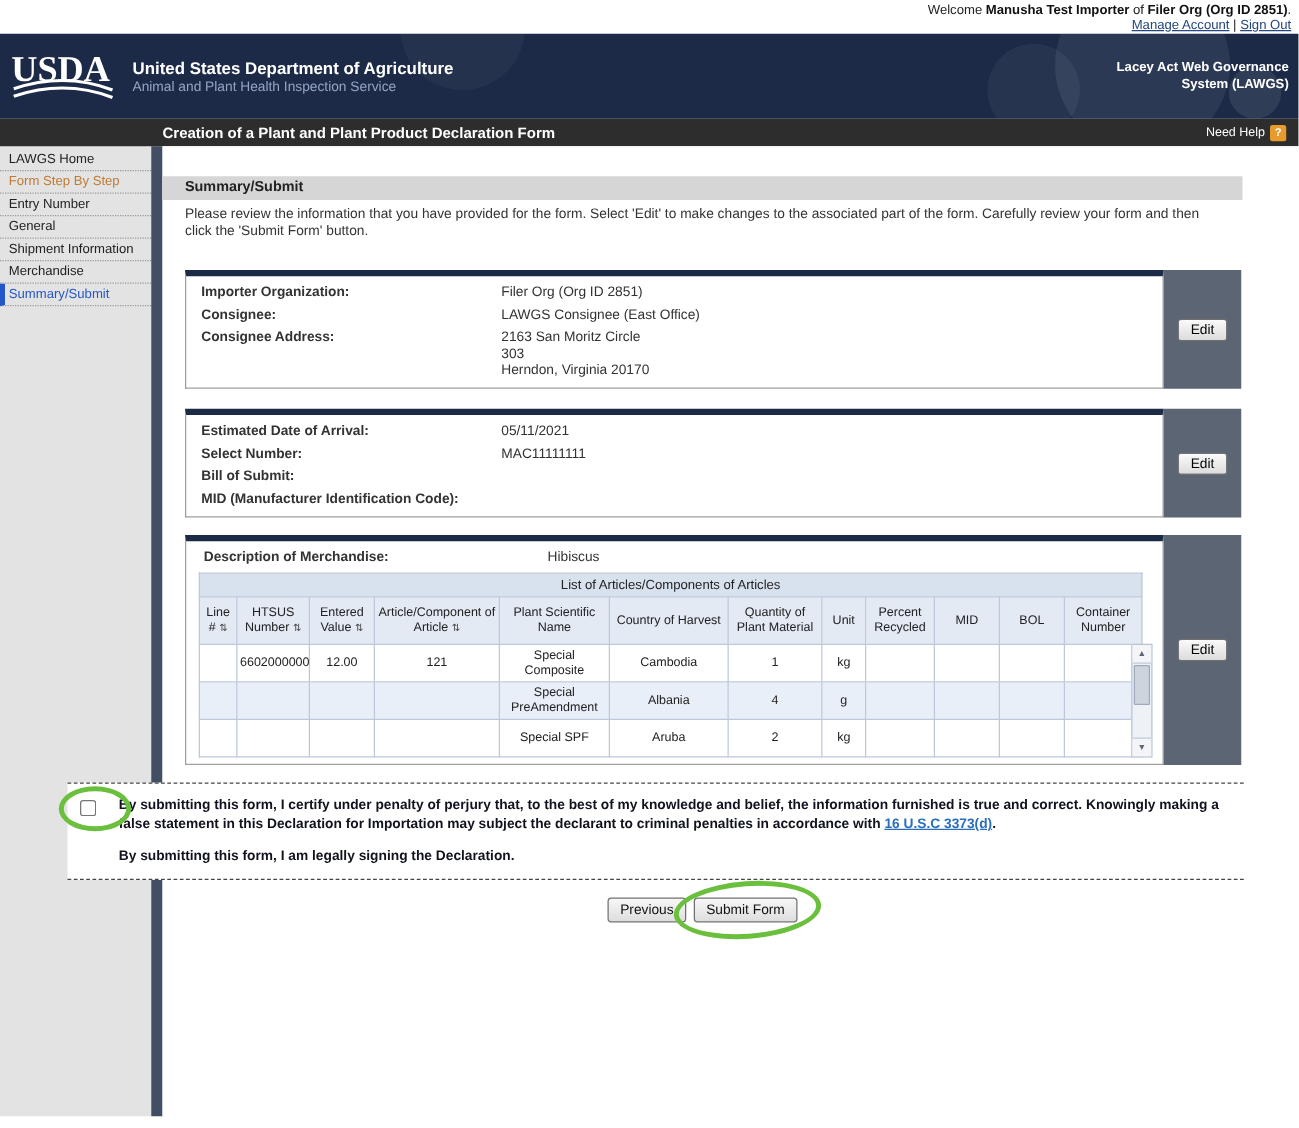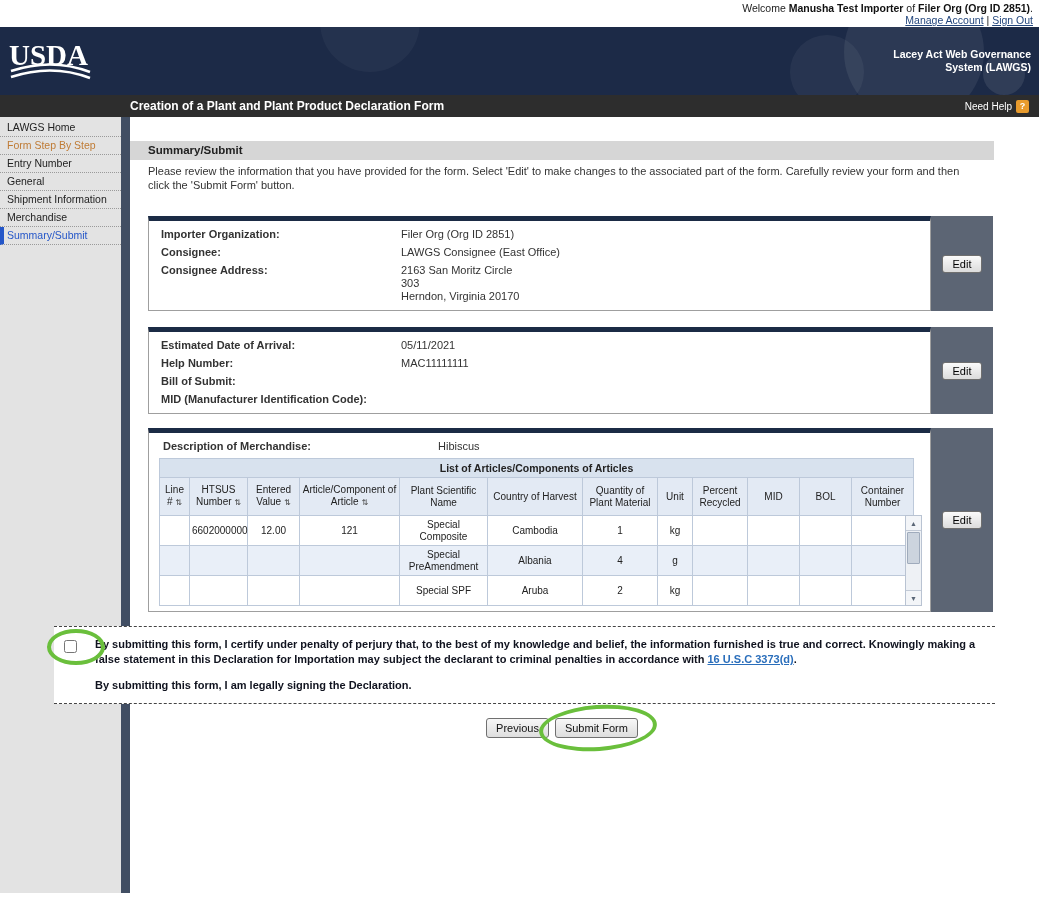--- a/index.html
+++ b/index.html
@@ -68,21 +68,21 @@
   .field .lbl { width:240px; font-weight:bold; color:#333; flex-shrink:0; line-height:13px; }
   .field .val { color:#333; line-height:13px; }
   .addr div { line-height:13px; }
   textarea.container-input { width:462px; height:44px; border:1px solid #a5c2e0; font-family:inherit;
                              font-size:11px; resize:both; }
 
   
   .merch-table-wrap { position:relative; margin:4px 8px 0 10px; padding-right:17px; }
   table.merch { width:100%; border-collapse:collapse; table-layout:fixed; font-size:10px; color:#222; }
   .merch th, .merch td { border:1px solid #bdc9da; }
-  .tbl-title th { background:#d8e2ee; font-weight:bold; font-size:10.5px; padding:3px 12px; }
+  .tbl-title th { background:#d8e2ee; font-weight:normal; font-size:10.5px; padding:3px 12px; }
   .tbl-head th { background:#e3eaf4; font-weight:normal; padding:3px 1px; height:38px;
                  vertical-align:middle; line-height:12px; }
   .sort-icon { font-size:8px; color:#444; }
   .merch td { height:30px; text-align:center; vertical-align:middle; padding:1px 2px; line-height:12px; background:#fff; }
   tr.stripe td { background:#e9eff8; }
   .tbl-scrollbar { position:absolute; top:57px; bottom:0; right:0; width:17px; display:flex;
                    flex-direction:column; border:1px solid #b9c3d2; background:#eef1f5; }
   .sb-btn { height:15px; background:#f3f5f8; border-bottom:1px solid #c2cad6; font-size:7px; color:#5a6676;
             display:flex; align-items:center; justify-content:center; cursor:pointer; flex-shrink:0; }
   .sb-btn.down { border-top:1px solid #c2cad6; border-bottom:none; }
@@ -124,20 +124,24 @@
     <div class="bubble b2"></div>
     <div class="bubble b3"></div>
     <div class="bubble b4"></div>
     <div class="usda-logo">
       <svg width="84" height="48" viewBox="0 0 84 48">
         <text x="1" y="30" fill="#ffffff" font-size="29" font-weight="bold" font-family="Liberation Serif, DejaVu Serif, serif">USDA</text>
         <path d="M3 36 C30 27,56 27,82 37" stroke="#ffffff" stroke-width="2.5" fill="none"></path>
         <path d="M3 42 C30 33,56 33,82 43" stroke="#ffffff" stroke-width="2.5" fill="none"></path>
       </svg>
     </div>
+    <div>
+      <div class="dept-title">United States Department of Agriculture</div>
+      <div class="agency-title">Animal and Plant Health Inspection Service</div>
+    </div>
     <div class="sys-block">
       <div>Lacey Act Web Governance</div>
       <div>System (LAWGS)</div>
     </div>
   </div>
 
   <div class="titlebar">
     <div class="page-title">Creation of a Plant and Plant Product Declaration Form</div>
     <div class="need-help">
       <span>Need Help</span>
@@ -189,21 +193,21 @@
         </div>
       </div>
 
       <div class="panel-row pm2">
         <div class="panel">
           <div class="field">
               <span class="lbl">Estimated Date of Arrival:</span>
               <span class="val">05/11/2021</span>
             </div>
           <div class="field">
-              <span class="lbl">Help Number:</span>
+              <span class="lbl">Select Number:</span>
               <span class="val">MAC11111111</span>
             </div>
           <div class="field">
               <span class="lbl">Bill of Submit:</span>
               <span class="val"></span>
             </div>
           <div class="field" style="margin-bottom:2px;">
               <span class="lbl" style="width:auto;">MID (Manufacturer Identification Code):</span>
             </div>
         </div>

